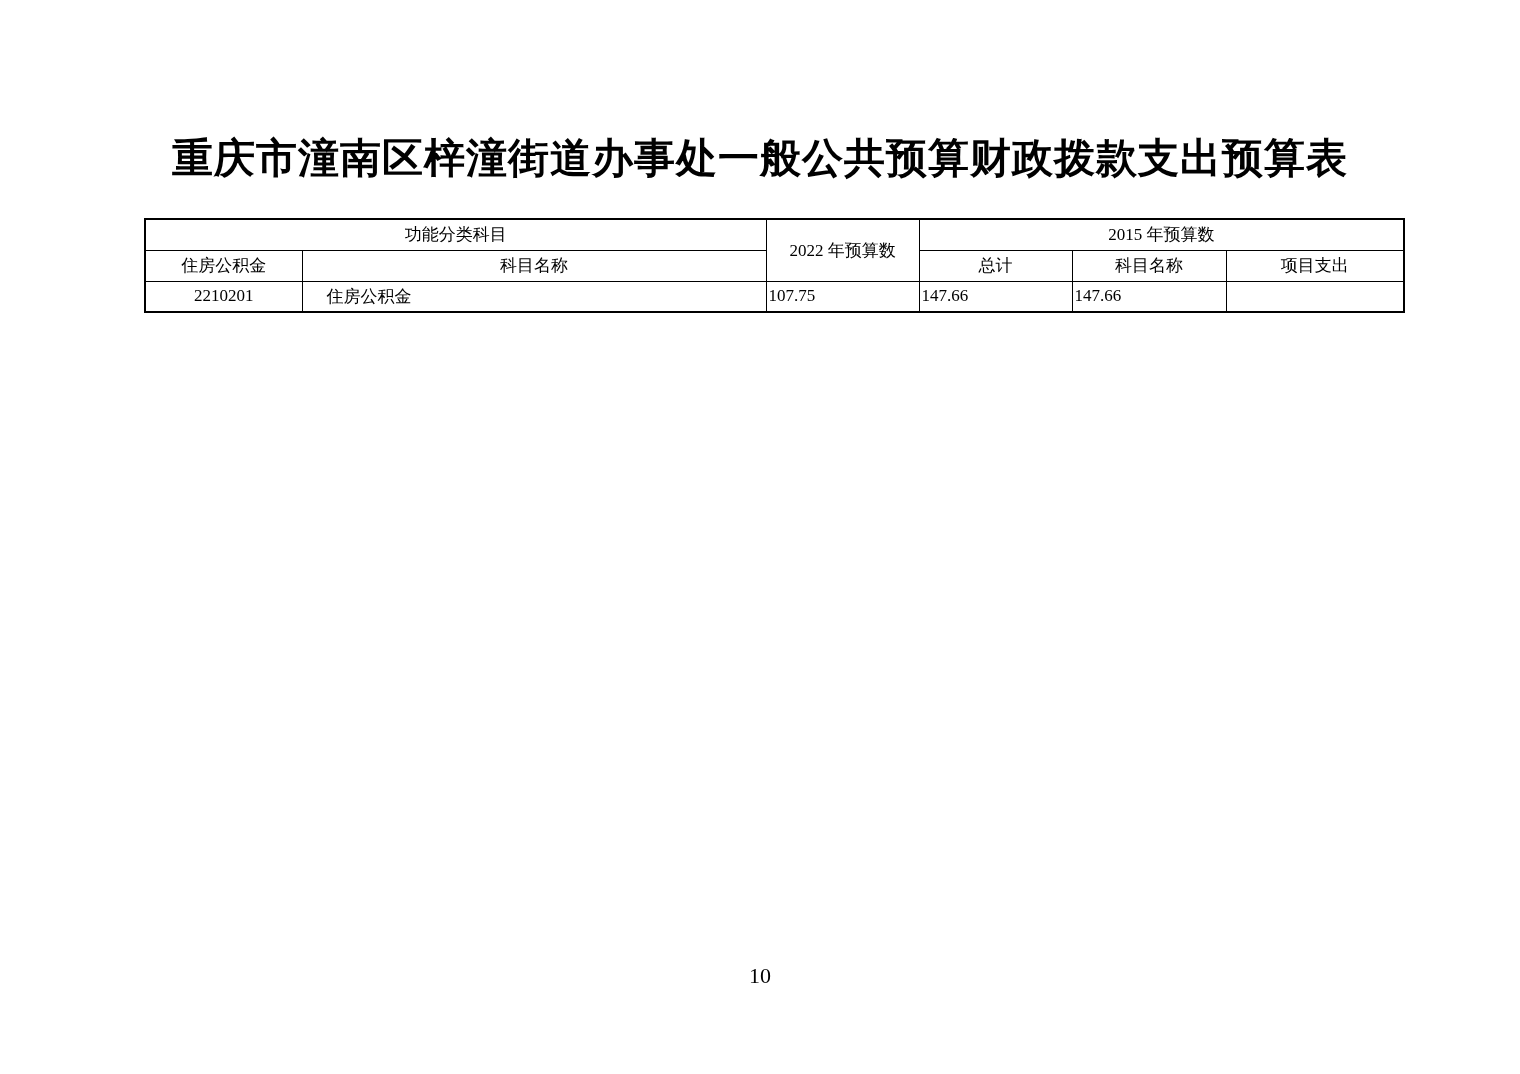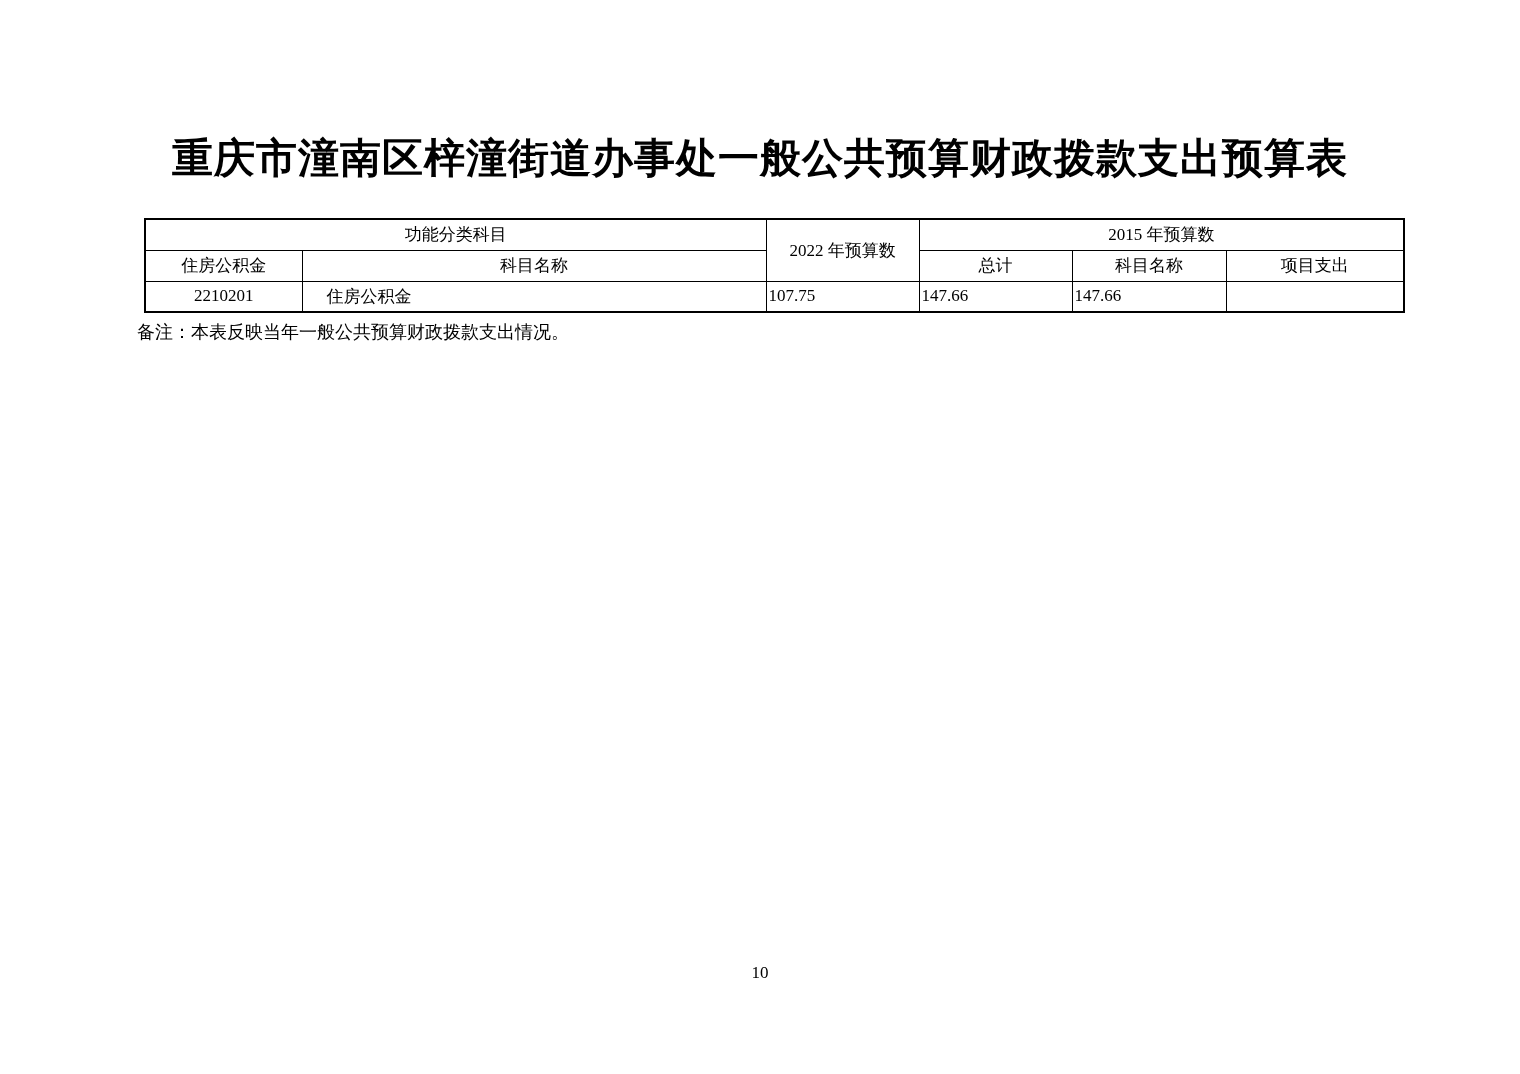--- a/index.html
+++ b/index.html
@@ -70,21 +70,21 @@
     top: 320px;
     left: 137px;
     font-size: 18px;
   }
   .page-number {
     position: absolute;
     top: 963px;
     left: 0;
     width: 1520px;
     text-align: center;
-    font-size: 17px;
+    font-size: 22px;
   }
 </style>
 </head>
 <body>
 
 <div class="page">
 
   <div class="doc-title">重庆市潼南区梓潼街道办事处一般公共预算财政拨款支出预算表</div>
 
 
@@ -114,17 +114,16 @@
         <td>2210201</td>
         <td class="cell-name">住房公积金</td>
         <td class="cell-num">107.75</td>
         <td class="cell-num">147.66</td>
         <td class="cell-num">147.66</td>
         <td class="cell-num"></td>
       </tr>
     </tbody>
   </table>
 
-  <div class="note">备注：本表反映当年一般公共预算财政拨款支出情况。</div>
 
   <div class="page-number">10</div>
 
 </div>
 
 </body></html>

